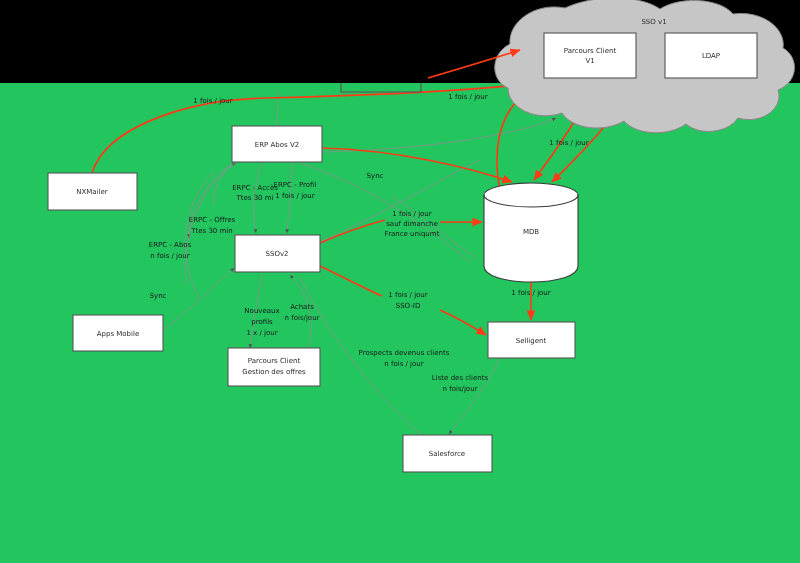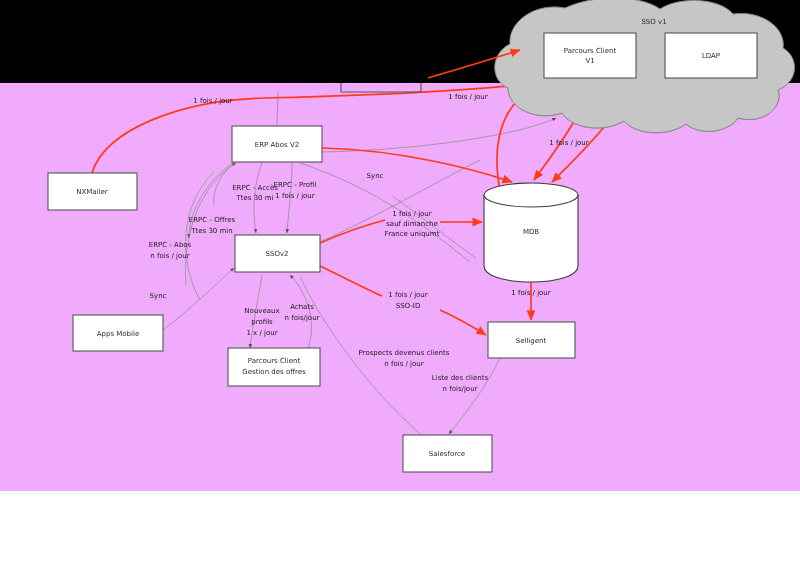--- a/index.html
+++ b/index.html
@@ -3,22 +3,22 @@
 <meta charset="utf-8">
 <style>
   html, body {
     margin: 0;
     padding: 0;
     background: #ffffff;
   }
   #canvas {
     position: relative;
     width: 800px;
-    height: 491px;
-    background: #f0abfc;
+    height: 563px;
+    background: #22c55e;
     font-family: "DejaVu Sans", sans-serif;
     overflow: hidden;
   }
   #canvas svg {
     position: absolute;
     left: 0;
     top: 0;
   }
   .node-label {
     font-size: 7px;

